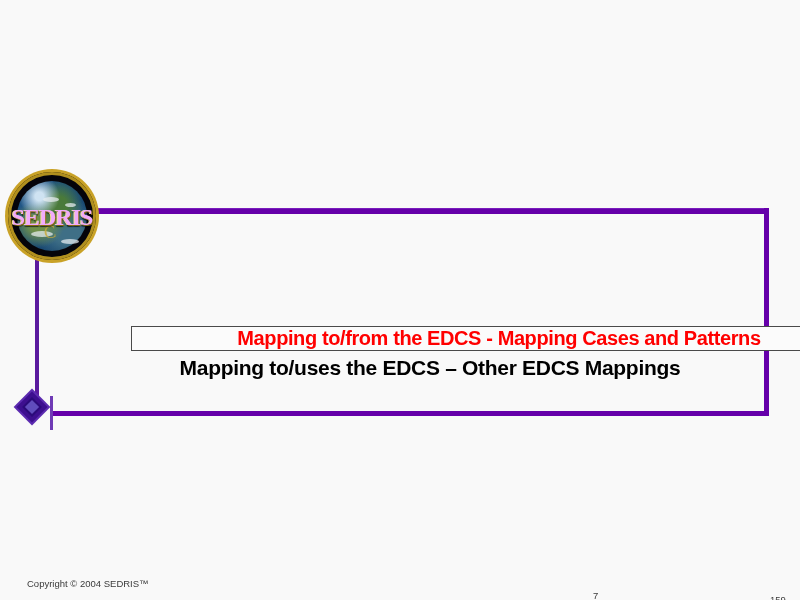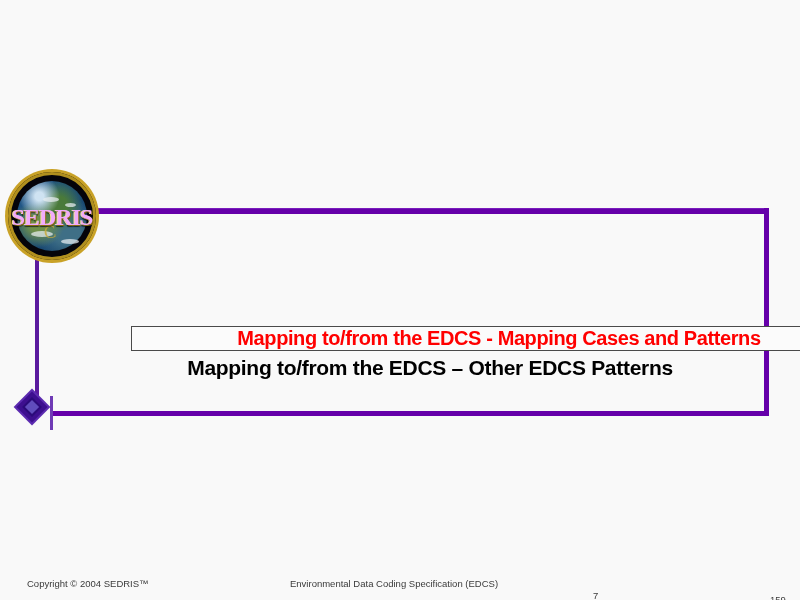--- a/index.html
+++ b/index.html
@@ -265,23 +265,22 @@
     <div class="logo-swoosh">C</div>
     <div class="logo-text">SEDRIS</div>
   </div>
 
   <div class="title-block">
 
     <div class="t-highlight-row">
       <div class="t-highlight">Mapping to/from the EDCS - Mapping Cases and Patterns</div>
     </div>
 
-    <div class="t-sub2">Mapping to/from the EDCS – Other EDCS Patterns</div>
+    <div class="t-sub2">Mapping to/uses the EDCS – Other EDCS Mappings</div>
   </div>
 
   <div class="footer">
     <span class="f-left">Copyright © 2004 SEDRIS™</span>
-    <span class="f-center">Environmental Data Coding Specification (EDCS)</span>
     <span class="f-right">7 January 2004 - Lake Buena Vista, FL</span>
     <span class="f-page">159</span>
   </div>
 
 </div>
 
 </body></html>

